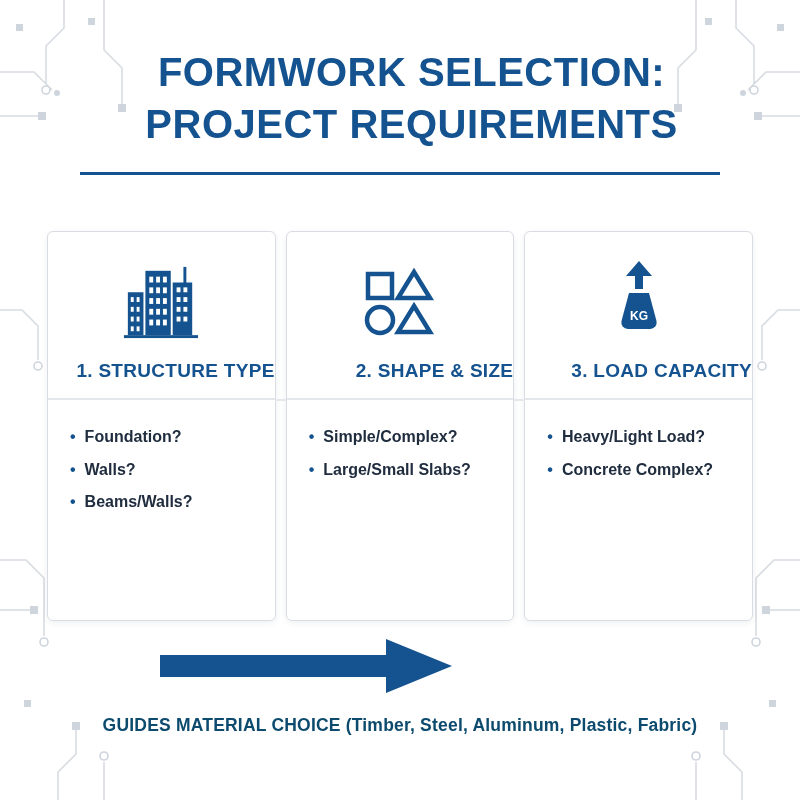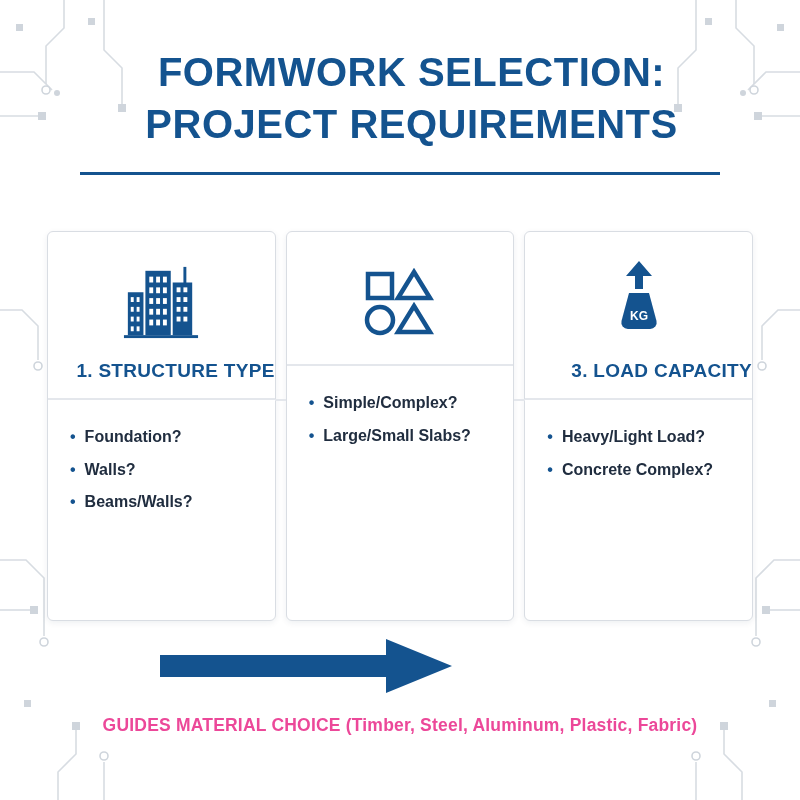--- a/index.html
+++ b/index.html
@@ -85,21 +85,21 @@
     line-height: 1.35;
     margin-bottom: 11px;
   }
   ul.bullets .dot { color: #14538f; }
 
   
   .arrow-wrap { margin: 16px 0 0 160px; height: 58px; }
   .footer-text {
     margin-top: 20px;
     text-align: center;
-    color: #ec4899;
+    color: #0c4a6e;
     font-size: 17.5px;
     font-weight: bold;
     letter-spacing: 0.2px;
   }
 
   .icon-fill { fill: #14538f; }
   .icon-stroke { stroke: #14538f; fill: none; }
 </style>
 </head>
 <body>
@@ -240,20 +240,21 @@
       <div class="card-icon">
         <svg width="76" height="68" viewBox="0 0 76 68" aria-hidden="true">
           <g class="icon-stroke" stroke-width="4.5" stroke-linejoin="miter">
             <rect x="6" y="6" width="24" height="24"></rect>
             <polygon points="52,4 68,30 36,30"></polygon>
             <circle cx="18" cy="52" r="13"></circle>
             <polygon points="52,38 68,64 36,64"></polygon>
           </g>
         </svg>
       </div>
+      <div class="card-heading">2. SHAPE &amp; SIZE</div>
       <div class="card-rule"></div>
       <ul class="bullets">
         <li>
             <span class="dot">•</span>
             <span>Simple/Complex?</span>
           </li>
         <li>
             <span class="dot">•</span>
             <span>Large/Small Slabs?</span>
           </li>

